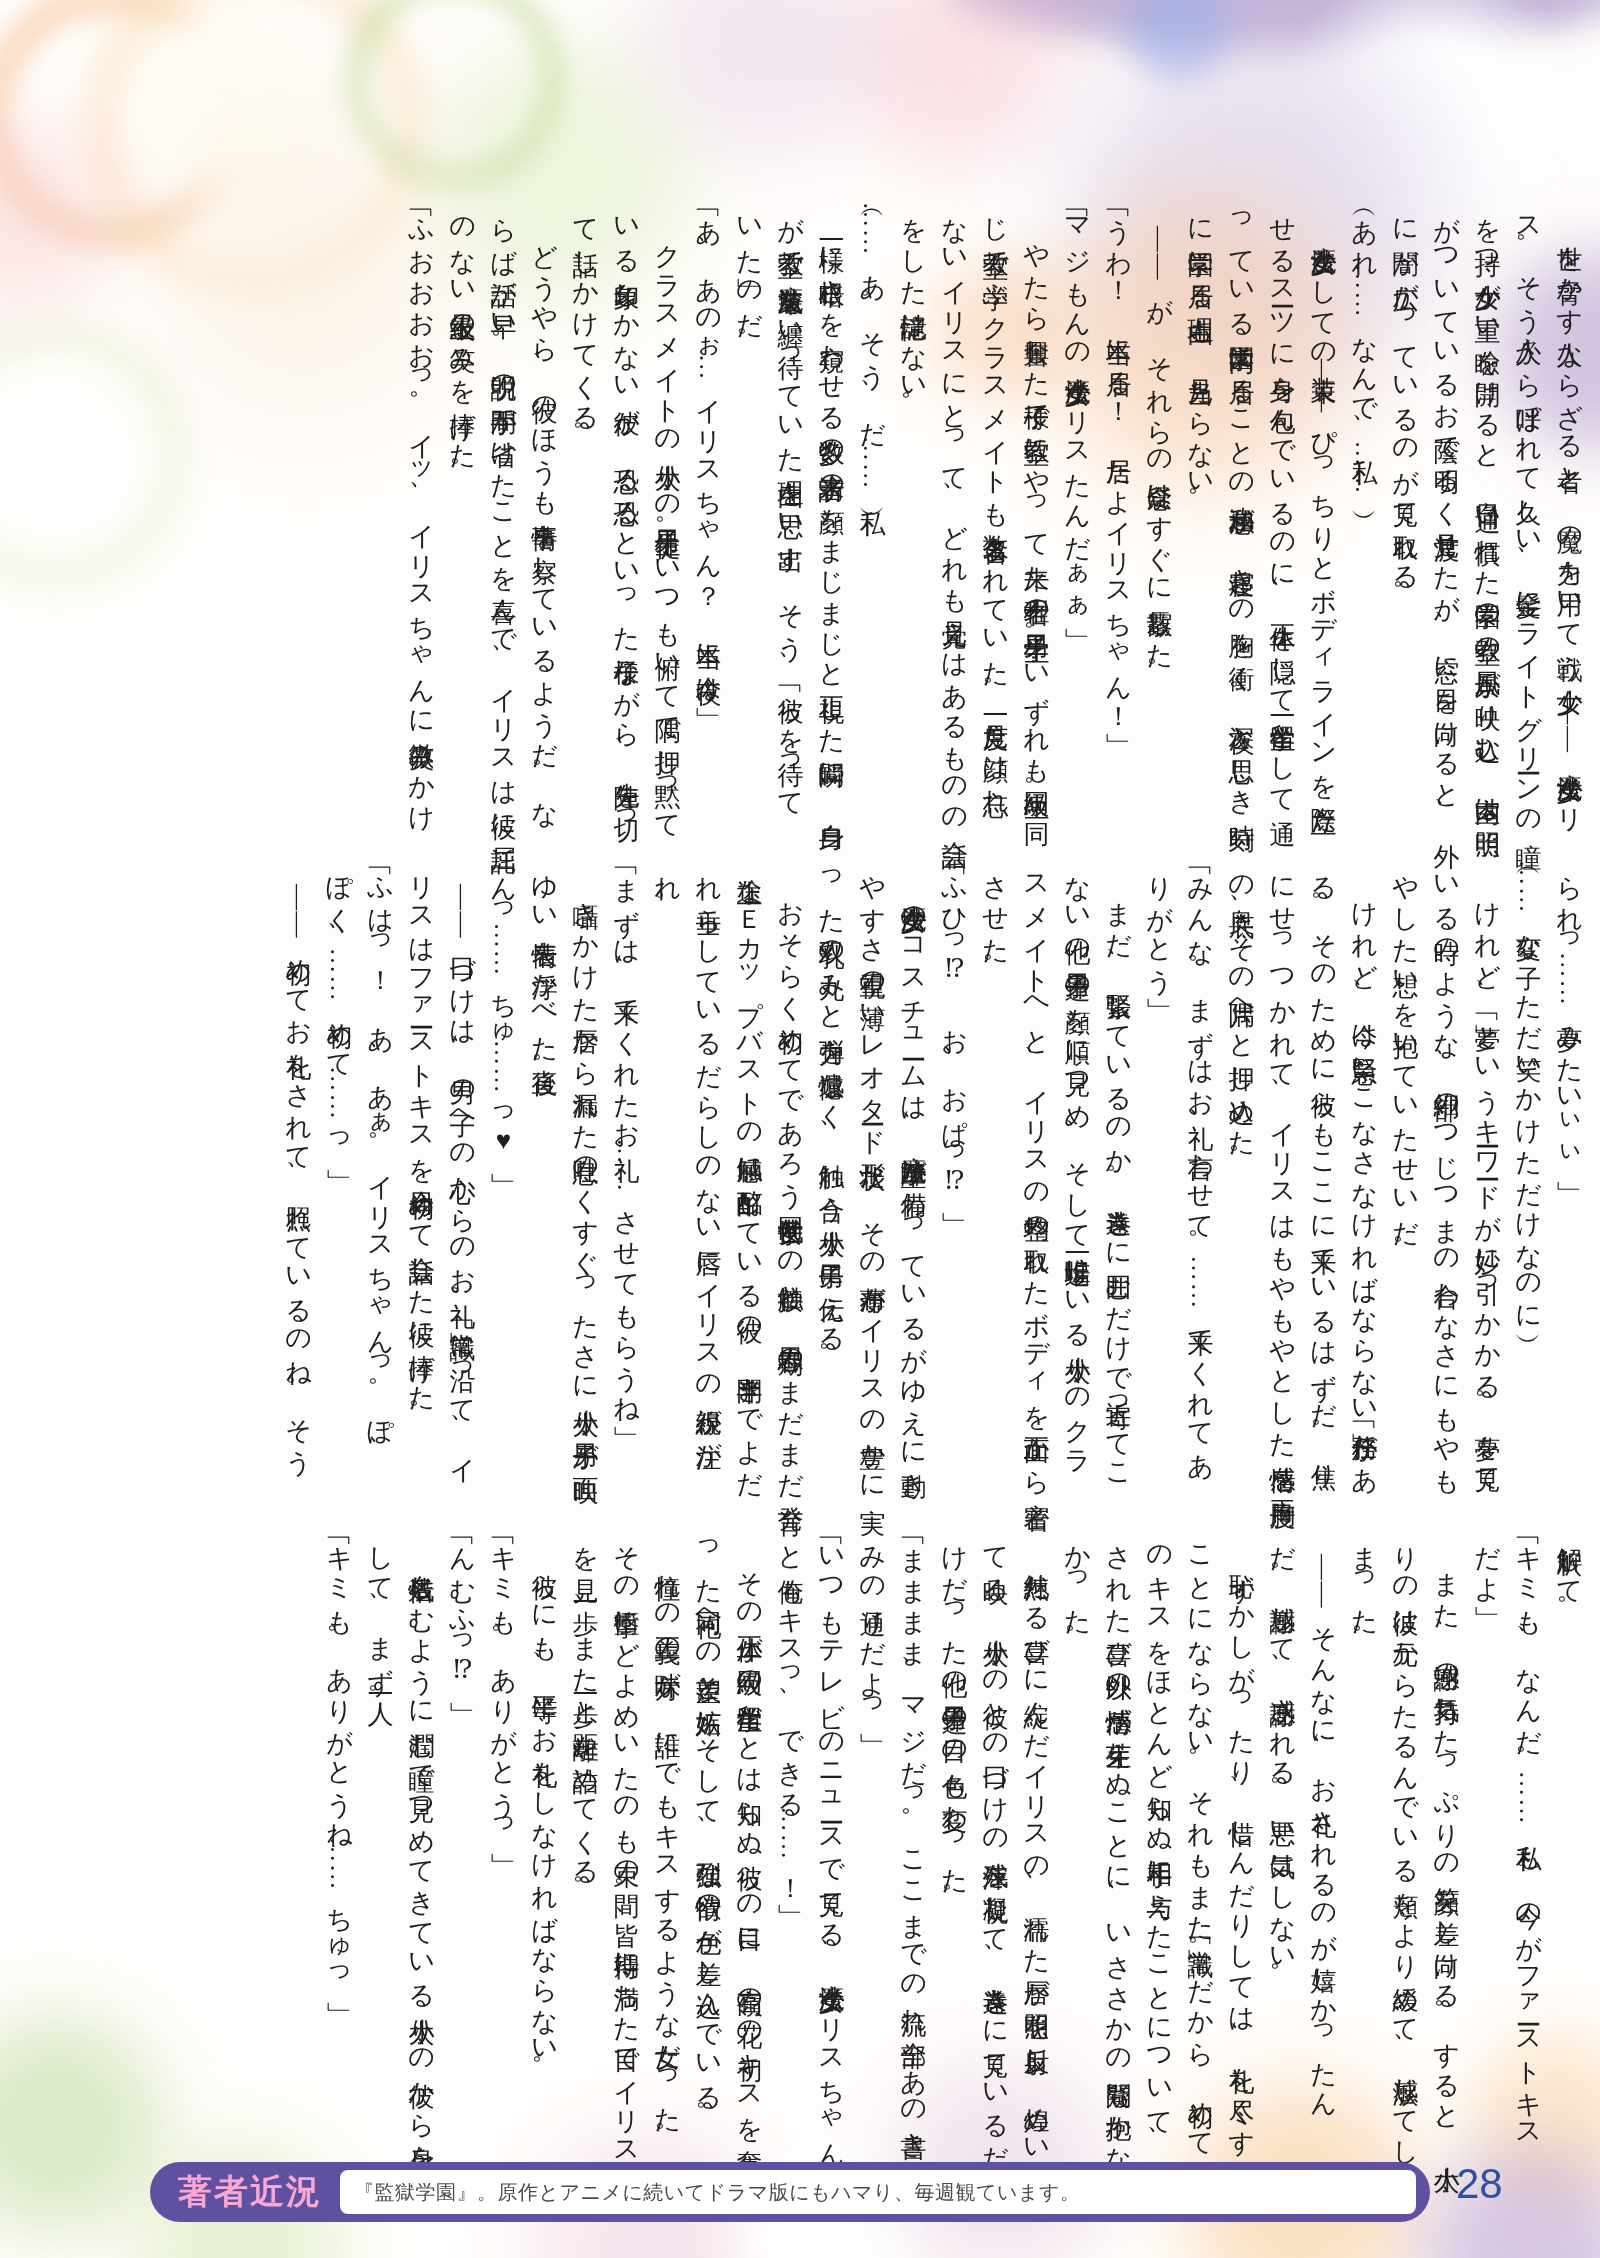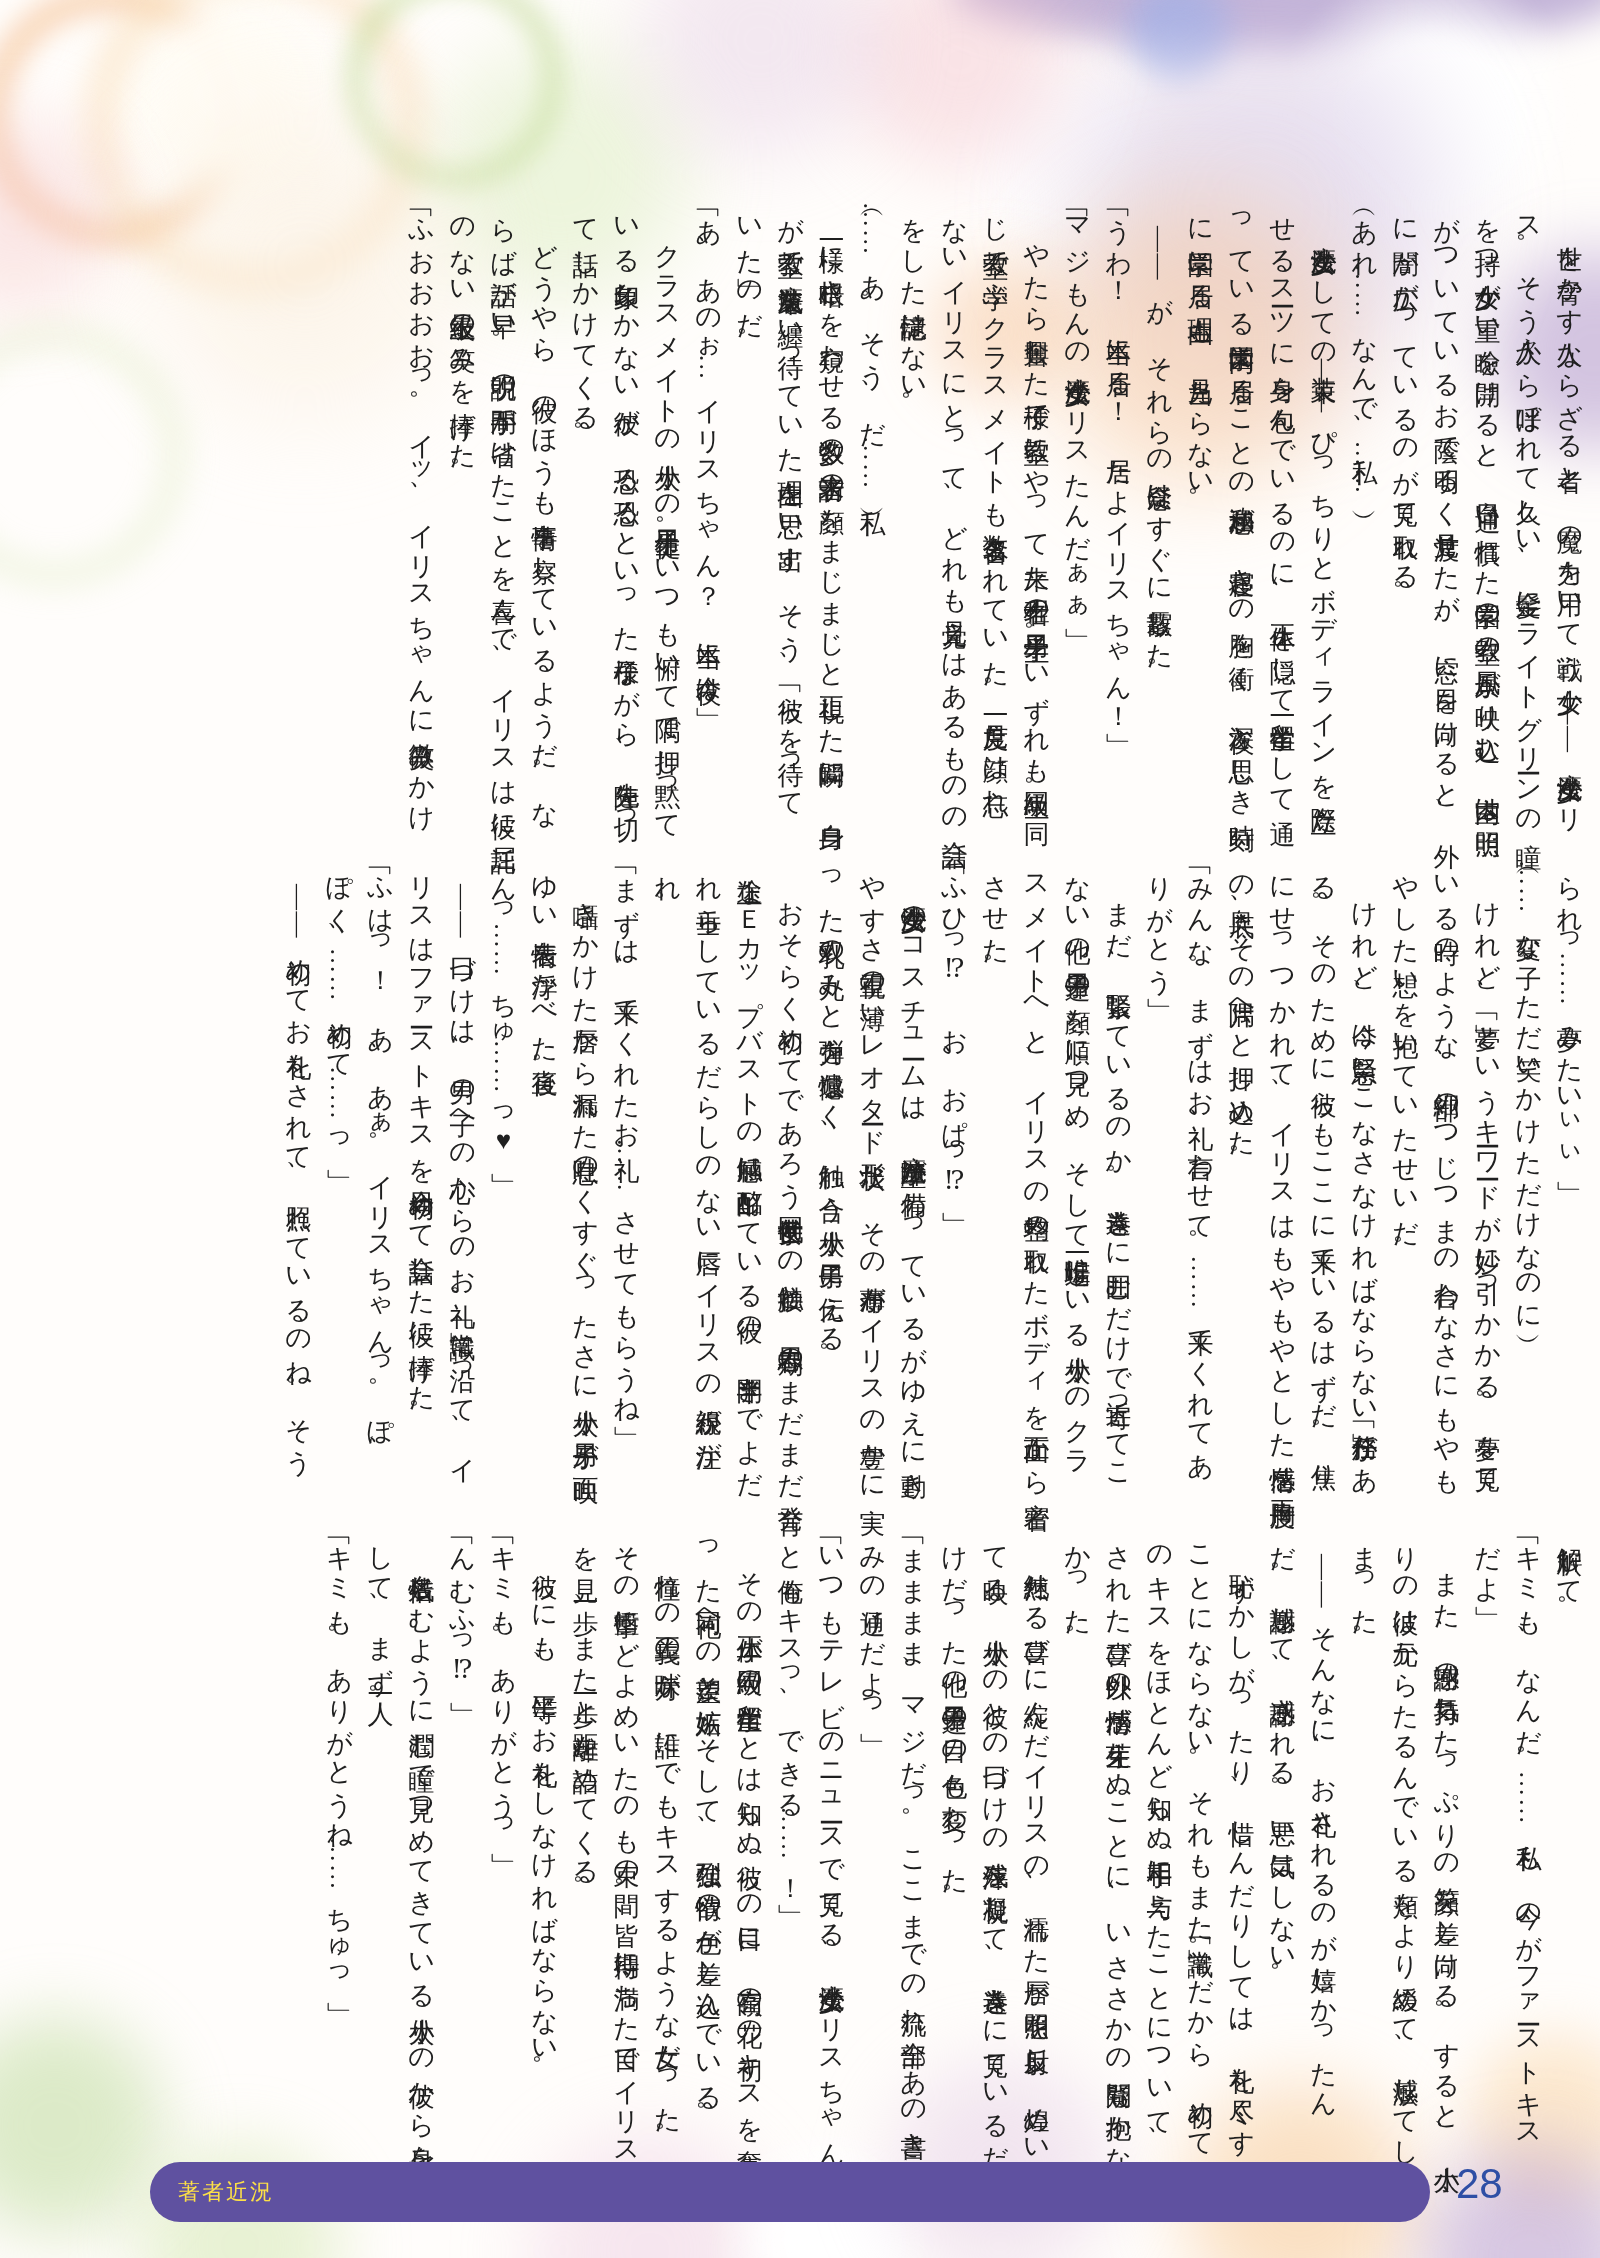--- a/index.html
+++ b/index.html
@@ -69,22 +69,22 @@
     position:absolute;
     left:150px;top:2162px;
     width:1280px;height:60px;
     background:var(--accent,#5f51a0);
     border-radius:30px;
     display:flex;align-items:center;
     z-index:3;
     font-family:"Liberation Sans","DejaVu Sans",sans-serif;
   }
   .author-label{
-    color:#fde047;
-    font-size:22px;font-weight:normal;
+    color:#f9a8d4;
+    font-size:34px;font-weight:bold;
     letter-spacing:2px;
     padding:0 14px 0 28px;
     white-space:nowrap;
   }
   .author-note-box{
     flex:1;
     background:#ffffff;
     border-radius:8px;
     margin:7px 14px 7px 4px;
     height:44px;
@@ -186,17 +186,20 @@
       <p class="indent">憧れの正義の味方が、誰にでもキスするような女だった。その衝撃にどよめいたのも束の間。皆、期待に満ちた目でイリスを見、一歩、また一歩と距離を詰めてくる。</p>
       <p class="indent">彼らにも、平等にお礼をしなければならない。</p>
       <p>「キミも。ありがとうっ」</p>
       <p>「んむふっ⁉」</p>
       <p class="indent">名残惜しむように潤む瞳で見つめてきている小太りの彼から身を離して、まず一人。</p>
       <p>「キミも。ありがとうね……ちゅっ」</p>
     </section>
 
   <footer class="author-bar">
     <span class="author-label">著者近況</span>
+    <span class="author-note-box">
+      <span class="author-note">『監獄学園』。原作とアニメに続いてドラマ版にもハマり、毎週観ています。</span>
+    </span>
   </footer>
 
   <div class="page-number">28</div>
 
 </div>
 
 </body></html>

